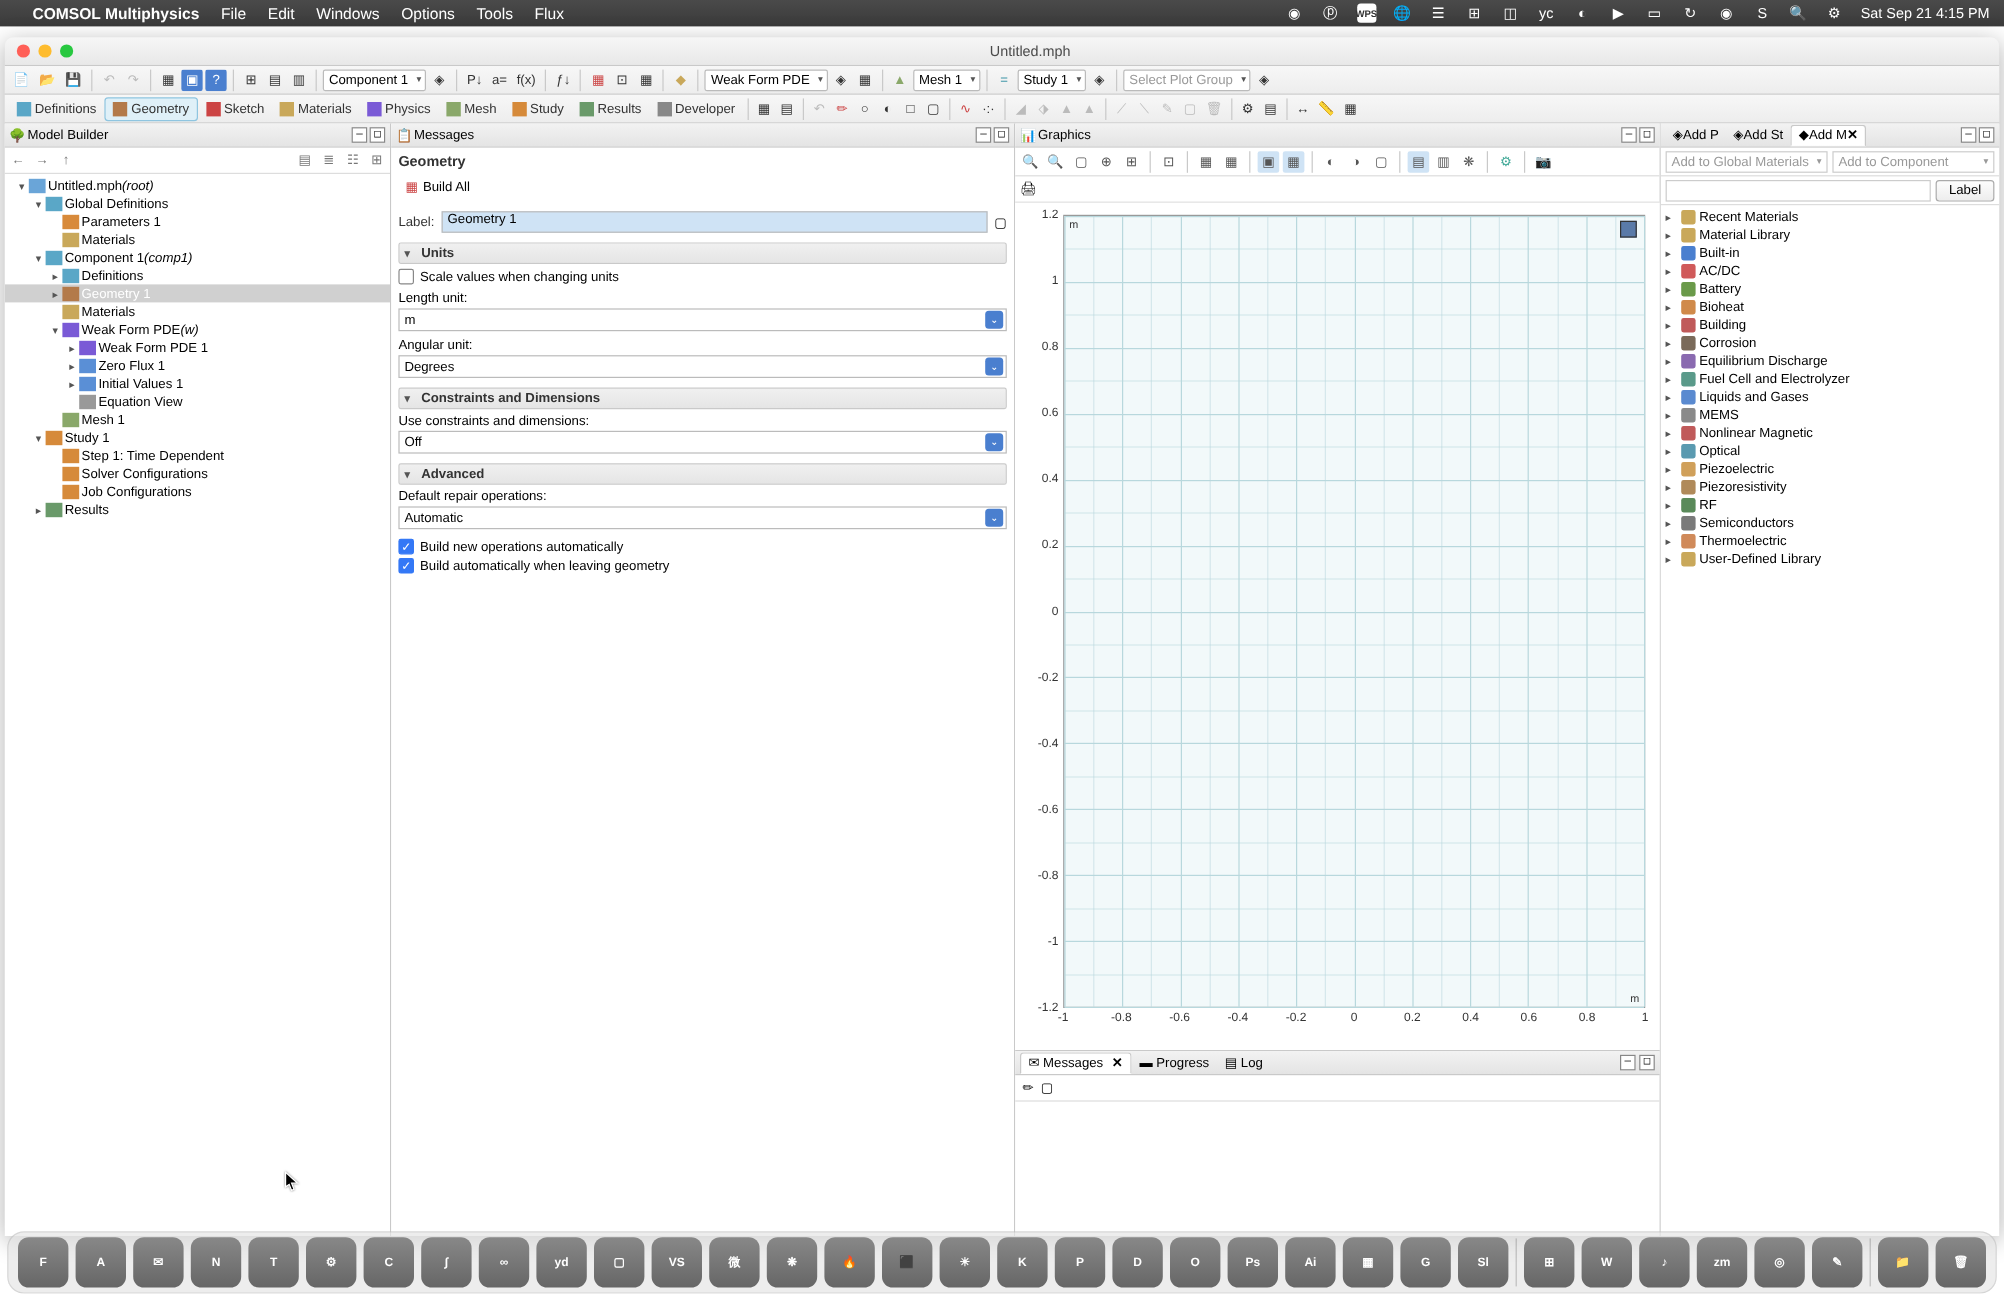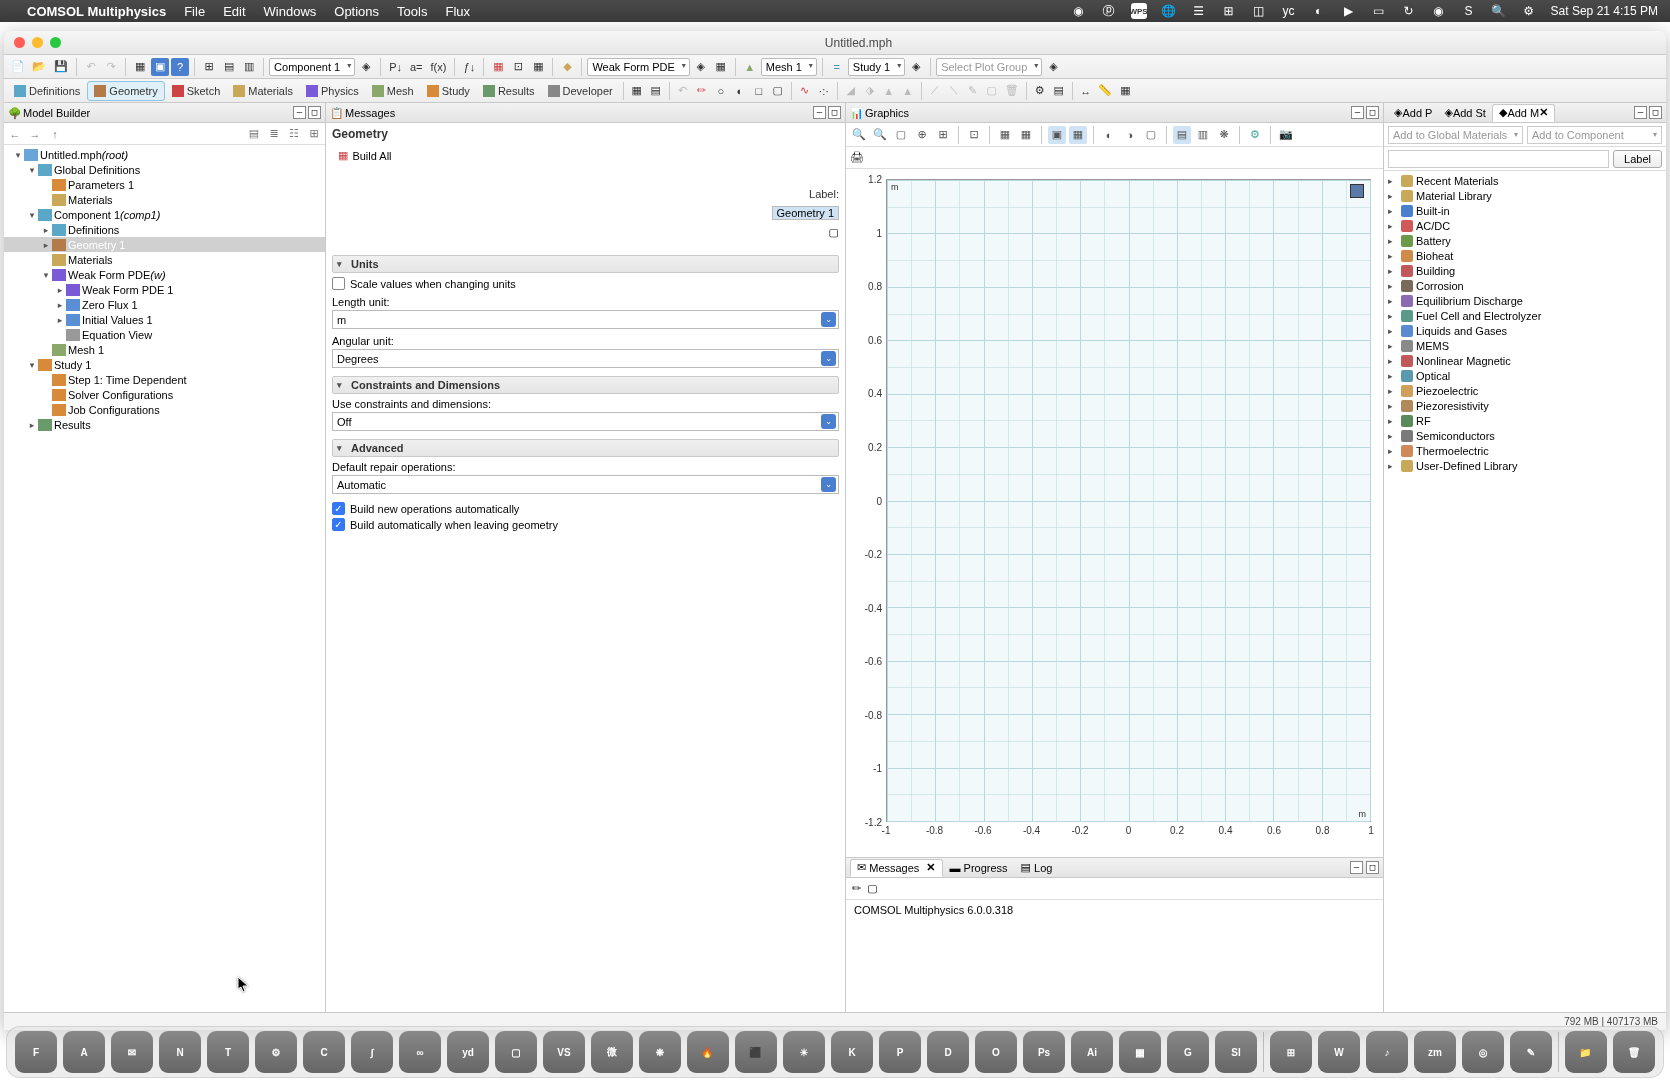--- a/index.html
+++ b/index.html
@@ -53,21 +53,21 @@
 .tree .node { display: flex; align-items: center; height: 15px; padding-right: 4px; white-space: nowrap; }
 .tree .tw { width: 12px; text-align: center; color: #555; font-size: 9px; }
 .tree .tic { width: 14px; height: 12px; margin-right: 2px; display: inline-block; }
 .tree .sel { background: #d0d0d0; color: #fff; }
 .tree .ital { font-style: italic; }
 
 
 .settings-body { flex: 1; overflow: auto; padding: 0 6px 10px 6px; font-size: 11px; }
 .settings-body .crumb { padding: 4px 0; font-weight: bold; color: #333; font-size: 12px; }
 .build-btn { display: inline-flex; align-items: center; gap: 4px; padding: 2px 6px; margin: 2px 0 8px 0; }
-.field-row { display: flex; align-items: flex-end; margin: 16px 0; gap: 6px; flex-direction: column; }
+.field-row { display: flex; align-items: center; margin: 4px 0; gap: 6px; }
 .field-row label { color: #333; }
 .field-row .inp { flex: 1; border: 1px solid #bbb; background: #fff; height: 18px; padding: 0 4px; }
 .field-row .inp.hl { background: #cfe3f5; }
 .section-hdr { background: linear-gradient(#f0f0f0, #e5e5e5); border: 1px solid #c9c9c9; border-radius: 2px; padding: 2px 4px; margin: 8px 0 4px 0; display: flex; align-items: center; gap: 4px; font-weight: bold; color: #333; font-size: 11px; }
 .section-hdr .arr { width: 10px; font-size: 9px; color: #555; }
 .sel-box { width: 100%; border: 1px solid #bbb; height: 19px; padding: 0 4px; display: flex; align-items: center; position: relative; background: #fff; margin: 2px 0; }
 .sel-box .dd { position: absolute; right: 2px; top: 1px; width: 15px; height: 15px; background: #4a7fcf; border-radius: 3px; color: #fff; font-size: 8px; display: flex; align-items: center; justify-content: center; }
 .chk-row { display: flex; align-items: center; gap: 5px; margin: 3px 0; }
 .chk { width: 13px; height: 13px; border: 1px solid #888; border-radius: 2px; display: inline-flex; align-items: center; justify-content: center; font-size: 10px; background: #fff; }
 .chk.on { background: #3478f6; border-color: #3478f6; color: #fff; }
@@ -590,21 +590,20 @@
           <span class="mt">▬ <span>Progress</span></span>
           <span class="mt">▤ <span>Log</span></span>
           <span class="spacer"></span>
           <span class="winctl">–</span>
           <span class="winctl">□</span>
         </div>
         <div class="msg-toolbar">
           <span>✏</span>
           <span>▢</span>
         </div>
-        <div class="msg-body">COMSOL Multiphysics 6.0.0.318</div>
       </div>
     </div>
 
     <div class="pane" style="width:282px">
       <div class="pane-header">
         <span class="tabtab">◈<span>Add P</span></span>
         <span class="tabtab">◈<span>Add St</span></span>
         <span class="tabtab" style="background:#fff;border:1px solid #c9c9c9;border-bottom:1px solid #fff;border-radius:3px 3px 0 0">◆<span>Add M</span> <b>✕</b></span>
         <span class="spacer"></span>
         <span class="winctl">–</span>
@@ -717,23 +716,20 @@
           <div class="mnode">
             <span class="mtw">▸</span>
             <span class="mic" style="background:#c9a85a"></span>
             <span>User-Defined Library</span>
           </div>
         </div>
     </div>
 
   </div>
 
-  <div class="statusbar">
-    <span>792 MB | 407173 MB</span>
-  </div>
 </div>
 
 <div class="dock" id="dock">
     <div class="dapp">F</div>
     <div class="dapp">A</div>
     <div class="dapp">✉</div>
     <div class="dapp">N</div>
     <div class="dapp">T</div>
     <div class="dapp">⚙</div>
     <div class="dapp">C</div>

